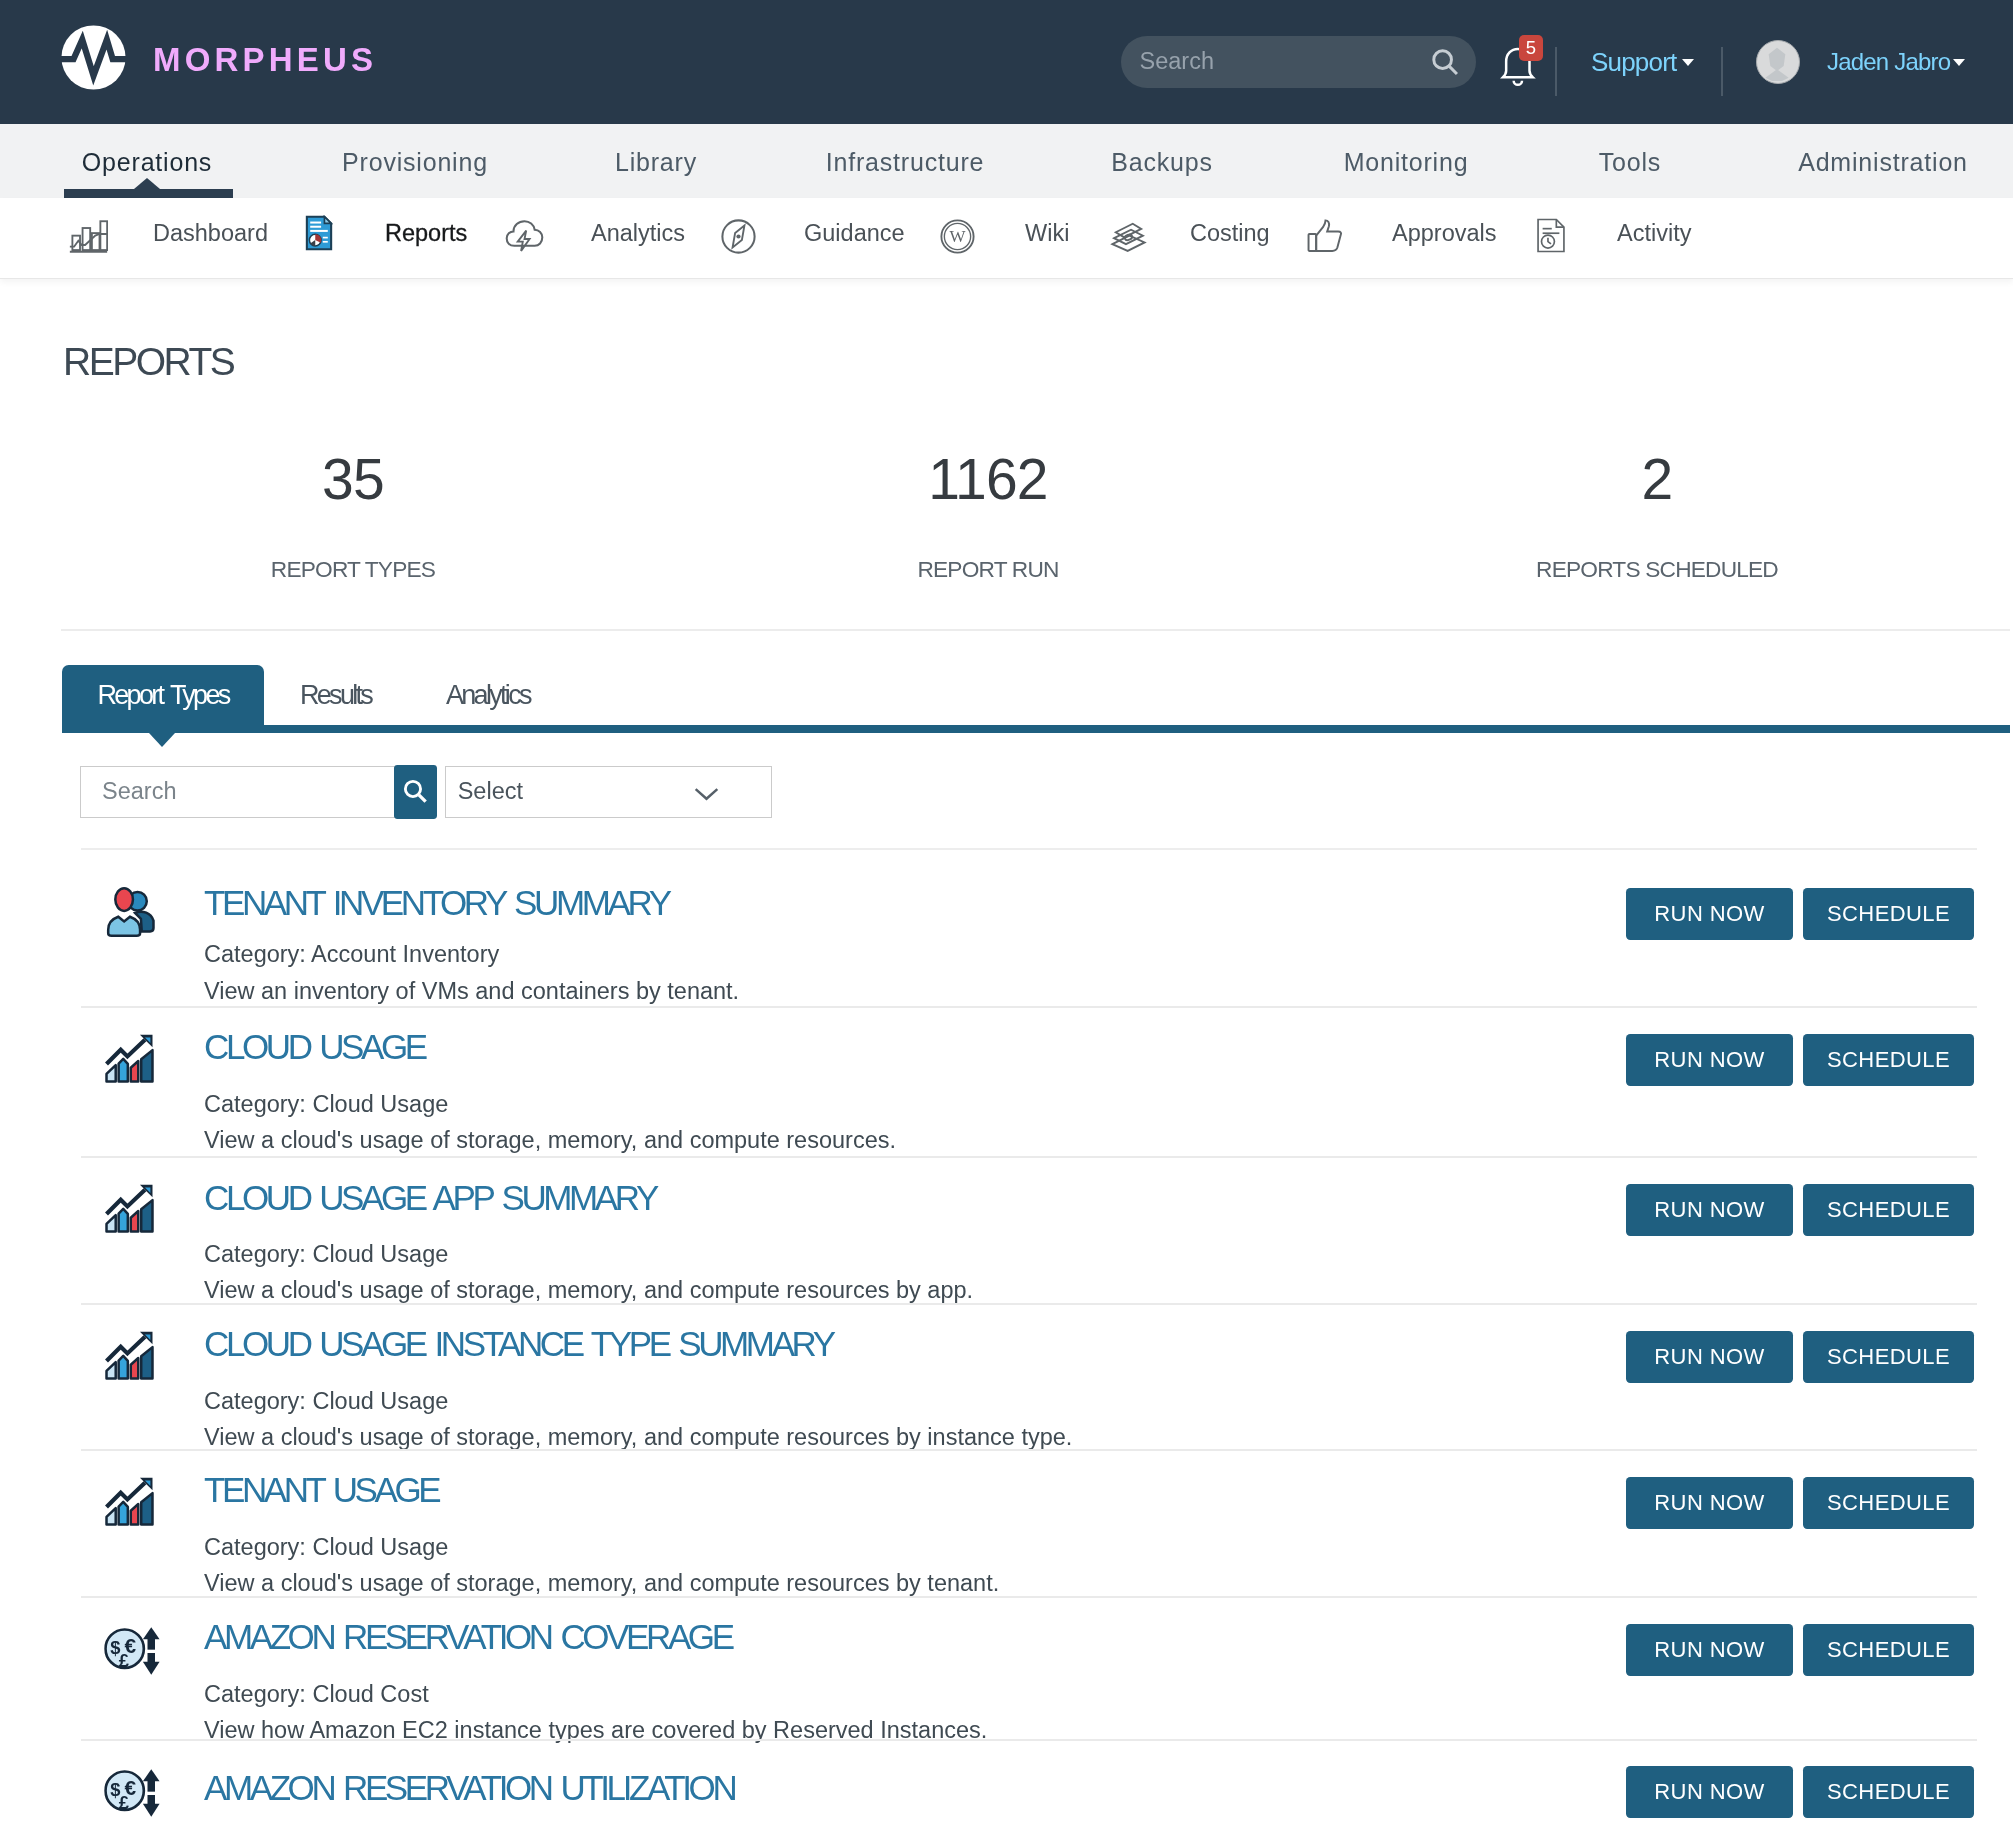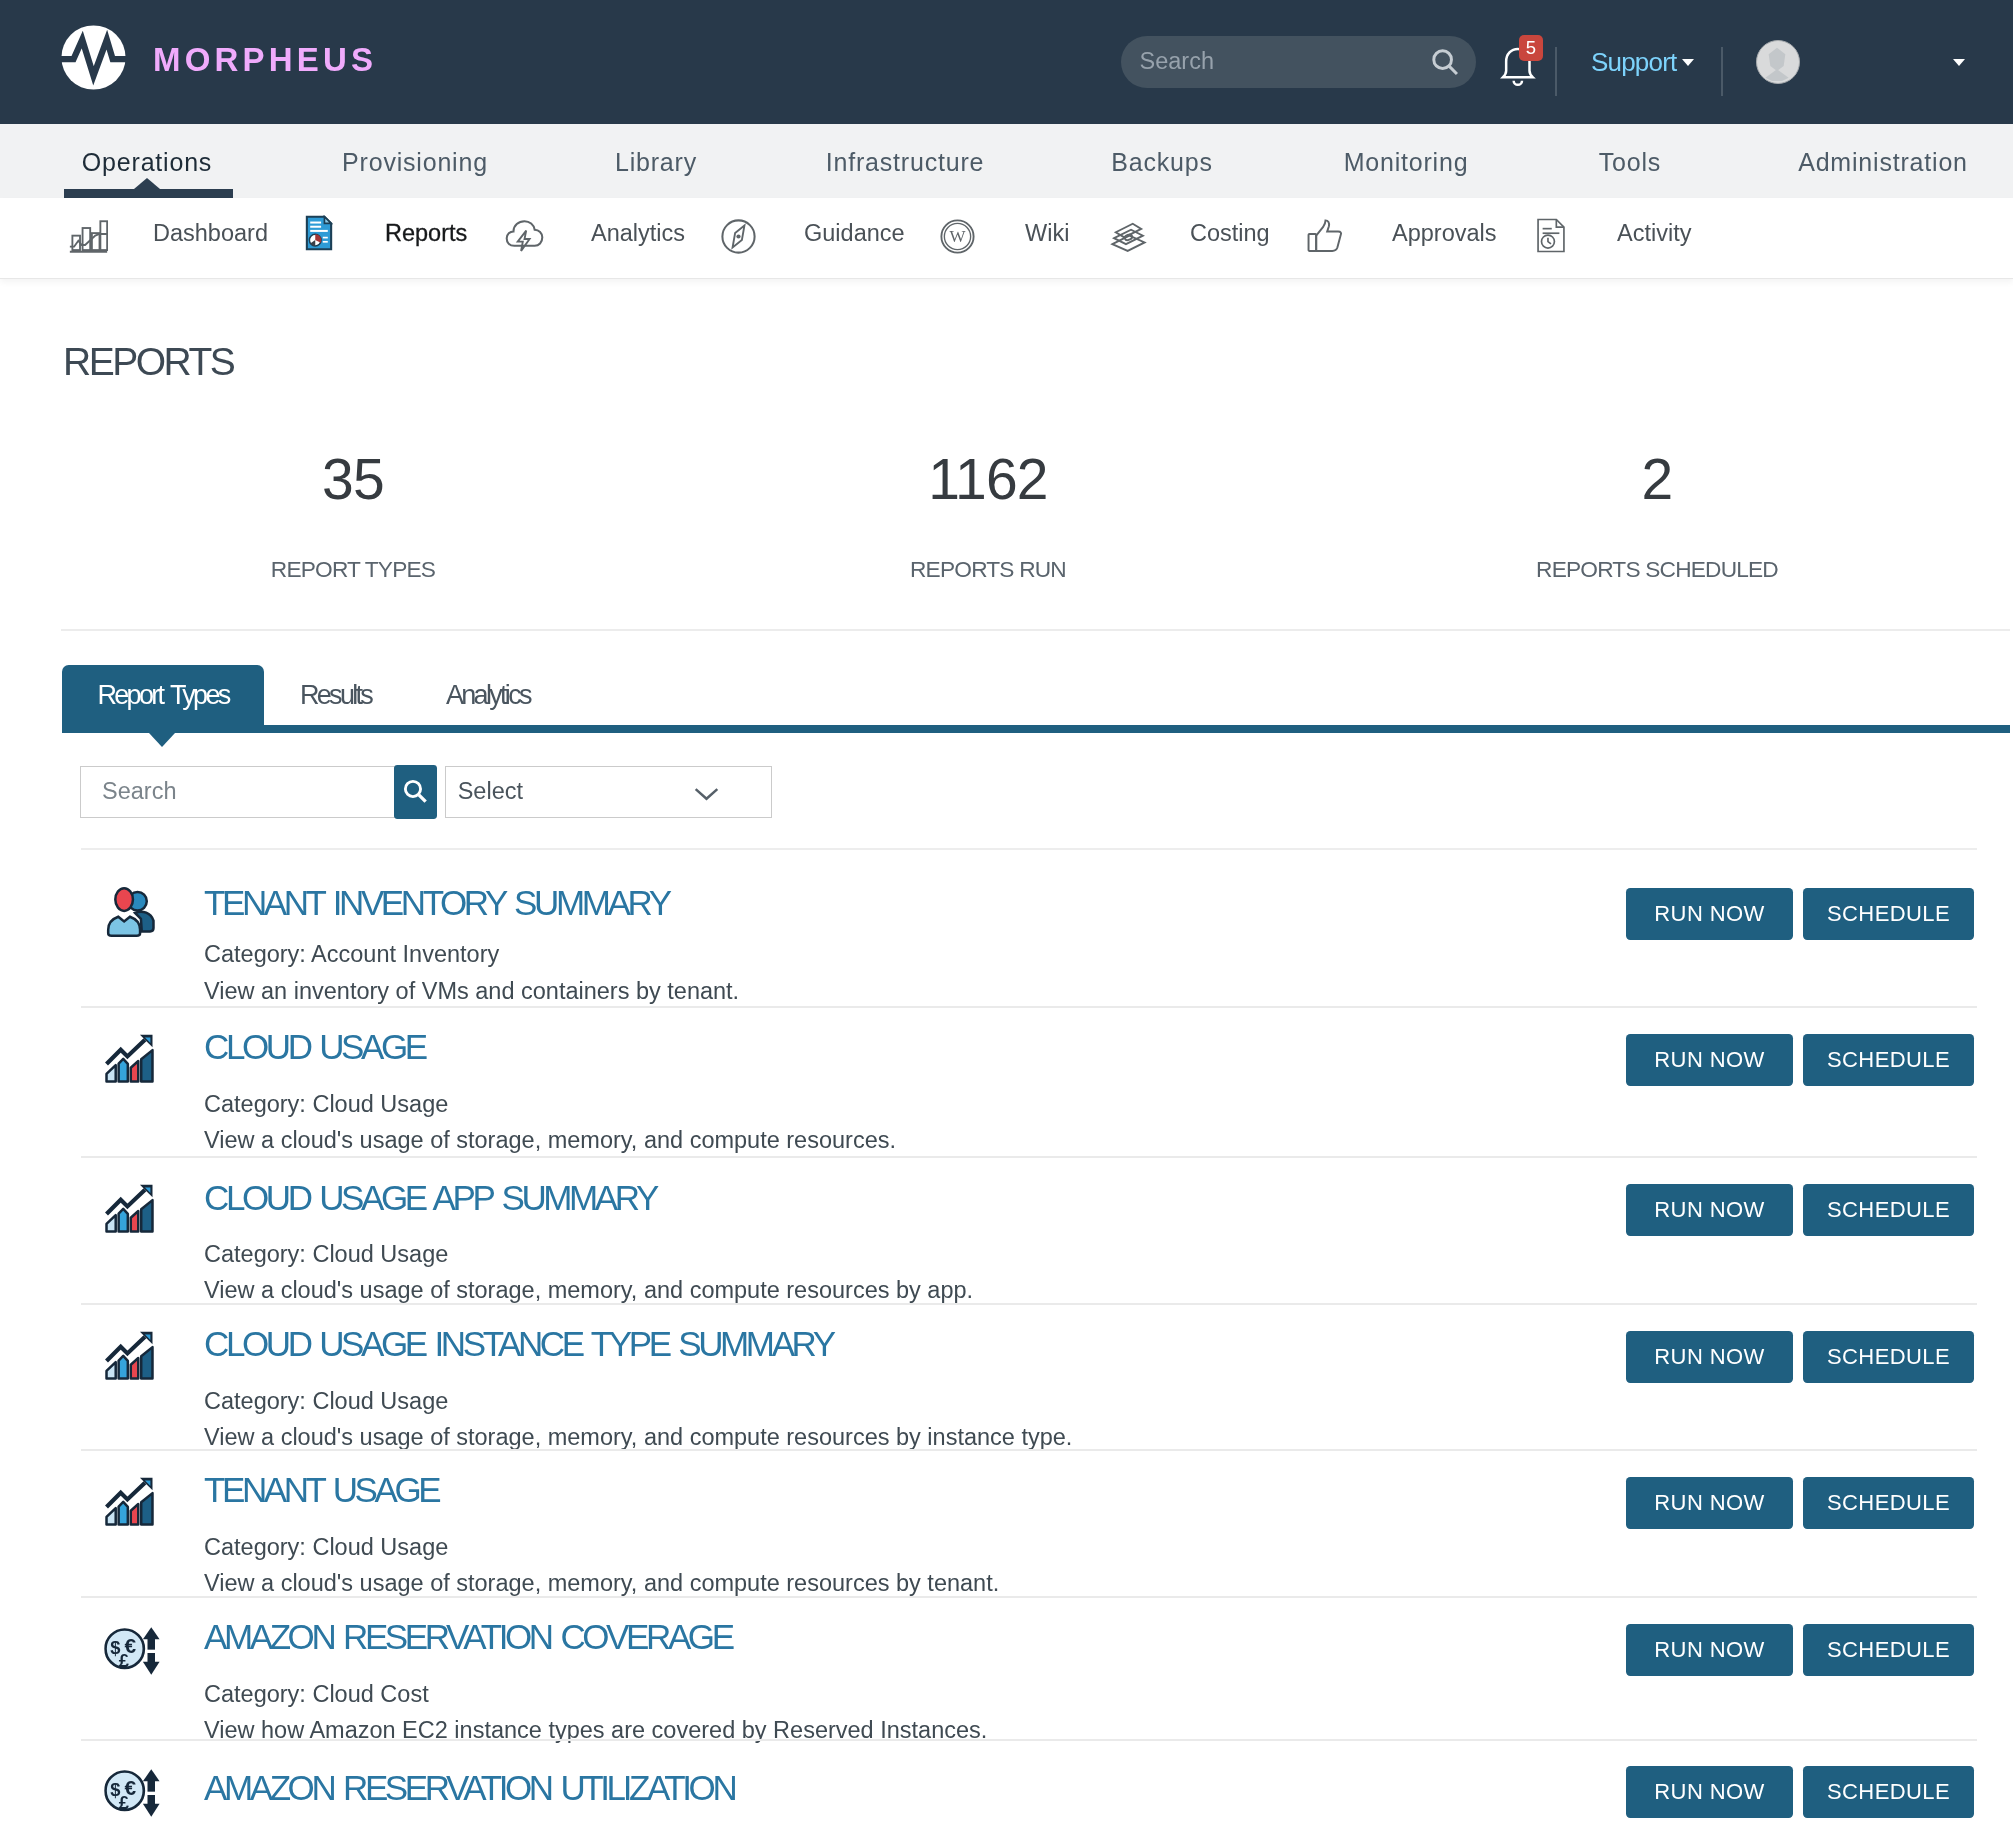--- a/index.html
+++ b/index.html
@@ -85,20 +85,21 @@
   <div class="sep" style="left:1555px"></div>
   <div class="navtxt" style="left:1591px">Support</div>
   <div class="caret" style="left:1682px;top:59px"></div>
   <div class="sep" style="left:1721px"></div>
   <div class="avatar">
     <svg width="40" height="40" viewBox="0 0 48 48">
       <polygon points="24,8 14,16 16,30 24,36 32,30 34,16" fill="#c3c7ca"></polygon>
       <polygon points="10,44 24,34 38,44 30,48 18,48" fill="#c3c7ca"></polygon>
     </svg>
   </div>
+  <div class="navtxt" style="left:1827px;font-size:24px">Jaden Jabro</div>
   <div class="caret" style="left:1953px;top:59px"></div>
 </div>
 
 <div class="mainnav">
   <span class="mn act" style="left:147px">Operations</span>
   <span class="mn" style="left:415px">Provisioning</span>
   <span class="mn" style="left:656px">Library</span>
   <span class="mn" style="left:905px">Infrastructure</span>
   <span class="mn" style="left:1162px">Backups</span>
   <span class="mn" style="left:1406px">Monitoring</span>
@@ -195,21 +196,21 @@
 <div class="stat" style="left:185px;top:446px">
     <div class="num">35</div>
   </div>
 <div class="stat" style="left:820px;top:446px">
     <div class="num">1162</div>
   </div>
 <div class="stat" style="left:1489px;top:446px">
     <div class="num">2</div>
   </div>
 <div class="statlbl" style="left:185px;top:555px">REPORT TYPES</div>
-<div class="statlbl" style="left:820px;top:555px">REPORTS RUN</div>
+<div class="statlbl" style="left:820px;top:555px">REPORT RUN</div>
 <div class="statlbl" style="left:1489px;top:555px">REPORTS SCHEDULED</div>
 
 <div class="hr1"></div>
 
 <div class="tab-active">Report Types</div>
 <div class="tab-plain" style="left:300px">Results</div>
 <div class="tab-plain" style="left:446px">Analytics</div>
 <div class="tab-bar"></div>
 <div class="tab-notch"></div>
 

